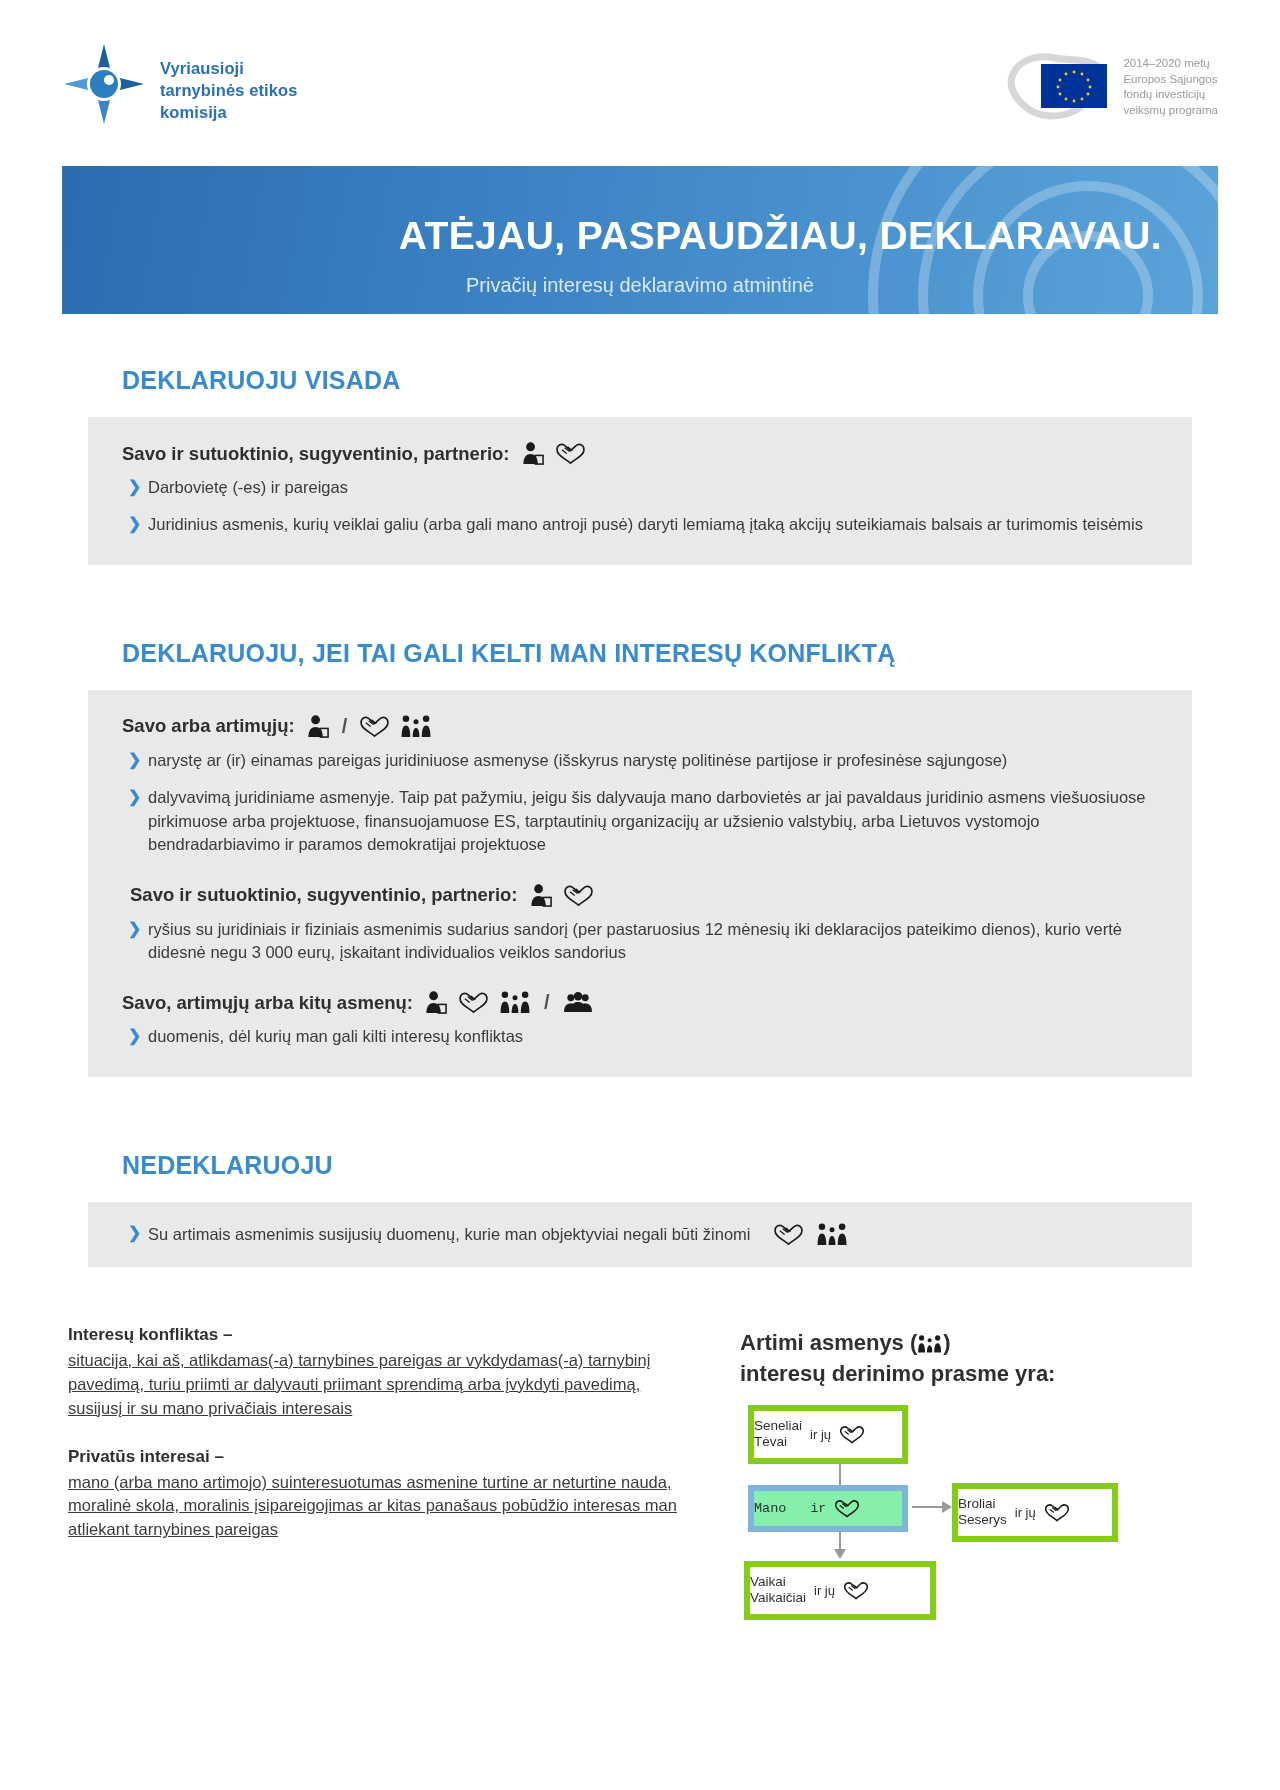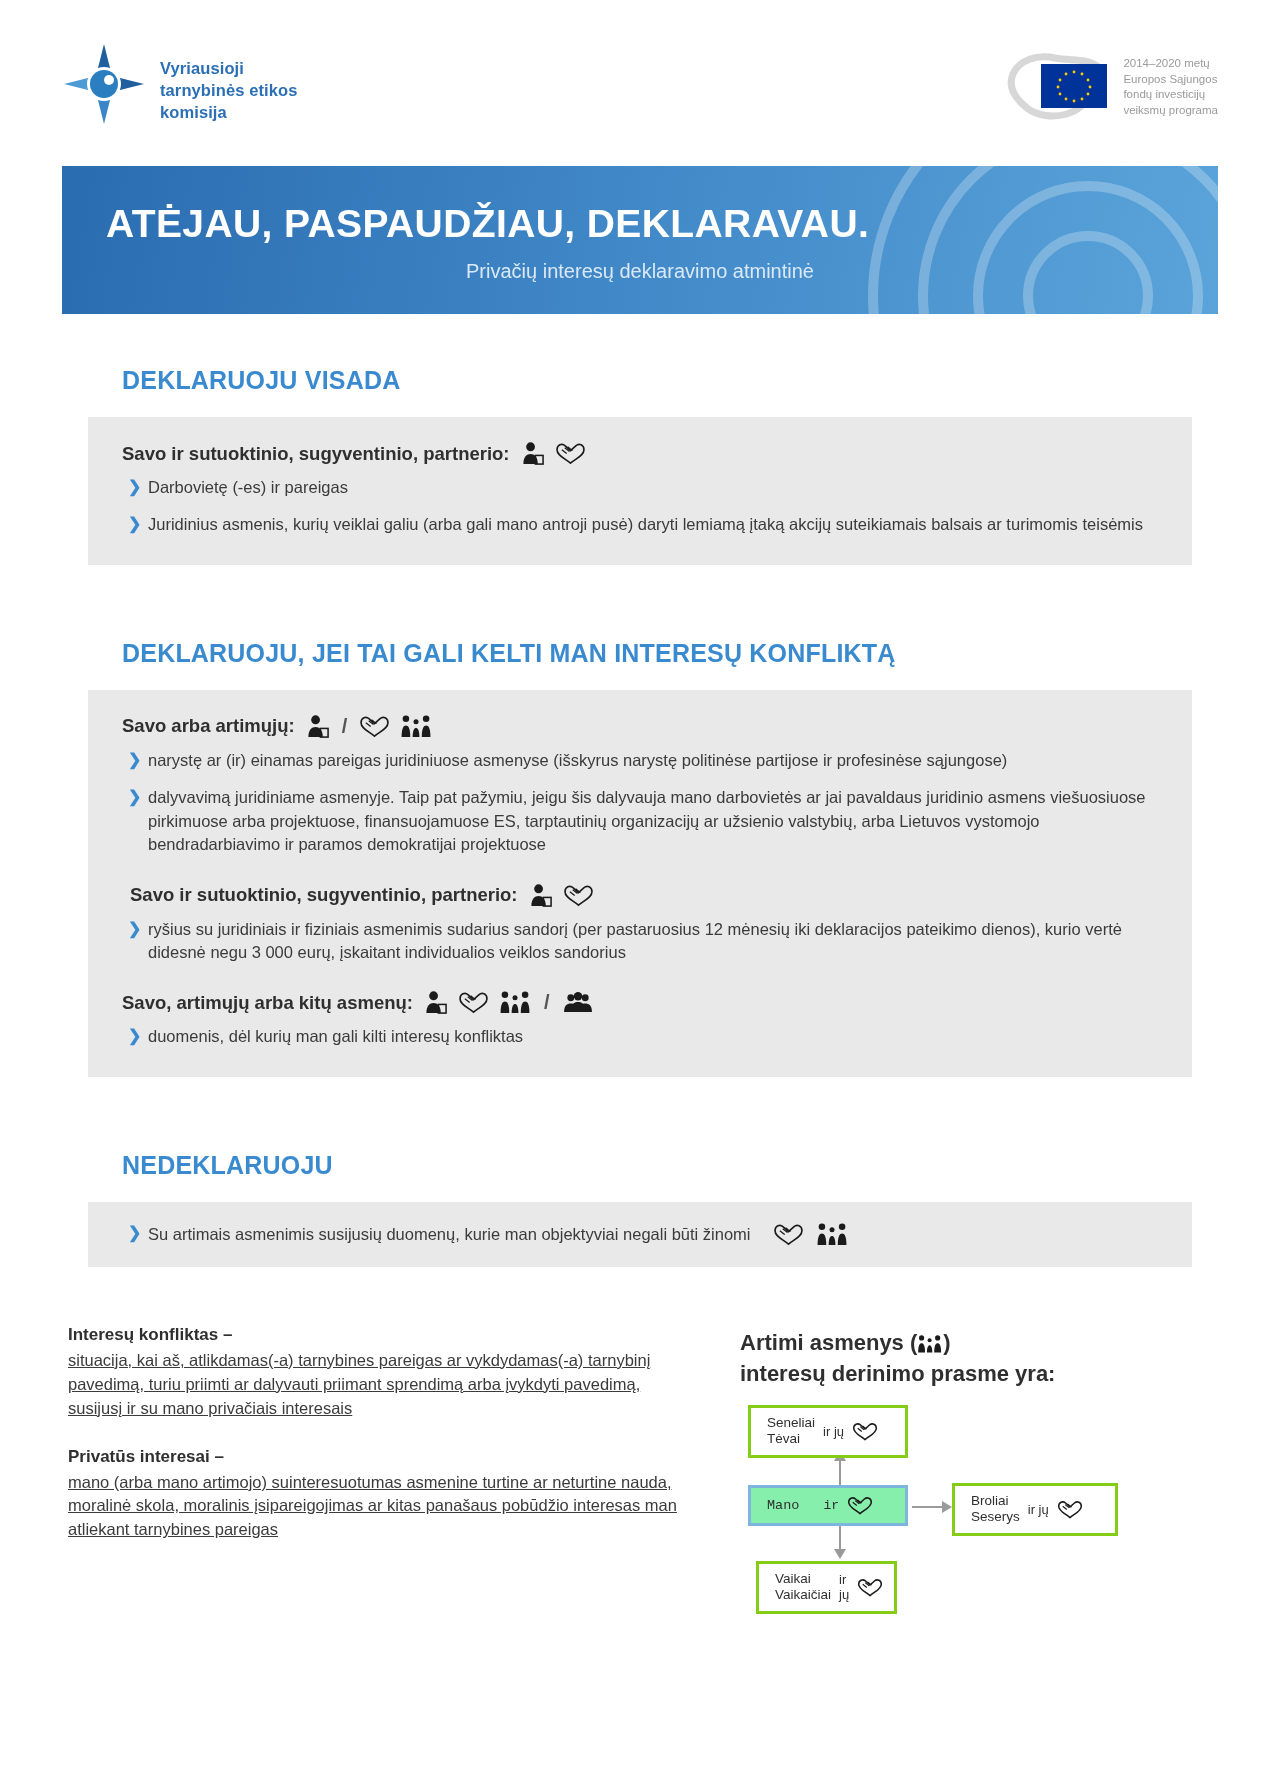--- a/index.html
+++ b/index.html
@@ -57,27 +57,28 @@
     overflow: hidden;
     padding: 32px 40px 0 40px;
   }
   .banner-swirl {
     position: absolute;
     right: -40px; top: -120px;
     width: 420px; height: 380px;
     opacity: .25;
   }
   .banner h1 {
-    margin: 4px;
+    margin: 16px;
     color: #ffffff;
     font-size: 39px;
     font-weight: 700;
     letter-spacing: .4px;
     position: relative;
     z-index: 2;
+    text-align: right;
   }
   .banner .subtitle {
     margin-top: 14px;
     color: #dbe9f6;
     font-size: 20px;
     font-weight: 400;
     position: relative;
     z-index: 2;
     text-align: center;
   }
@@ -156,26 +157,26 @@
   .family-head {
     font-size: 22px; font-weight: 700; color: #2f2f2f;
     line-height: 1.42; margin-bottom: 16px;
     display: block;
   }
   .family-head .inline-ico { vertical-align: -4px; }
 
   .diagram { position: relative; width: 380px; height: 210px; }
   .node {
     position: absolute;
-    border: 3px solid #84cc16;
+    border: 6px solid #84cc16;
     background: #ffffff;
     display: flex;
     align-items: center;
     gap: 8px;
-    padding: 7px 16px;
+    padding: 7px 0;
     font-size: 13.5px;
     line-height: 1.2;
     color: #2f2f2f;
   }
   .node.filled { background: #86efac; border-color: #7db5dd; font-family: Liberation Mono, monospace; }
   .node .lbl { white-space: pre-line; }
   .node .mid { font-size: 13px; color: #2f2f2f; }
   .arrow { position: absolute; }
 </style>
 </head>
@@ -461,21 +462,21 @@
 Seserys</span>
         <span class="mid">ir jų</span>
         <span class="ico">
             <svg viewBox="0 0 32 26" width="26" height="21">
               <path d="M16 23 C10 18 2 15 2 9 C2 4 7 2 10.5 5 L16 10 L21.5 5 C25 2 30 4 30 9 C30 15 22 18 16 23 Z" fill="none" stroke="#1b1b1b" stroke-width="1.9"></path>
               <path d="M7 9 L12 13 M10 7 L15 11 M13 6 L18 10" stroke="#1b1b1b" stroke-width="1.4"></path>
             </svg>
           </span>
       </div>
 
-      <div class="node" style="left:16px; top:156px; width:141px;">
+      <div class="node" style="left:4px; top:156px; width:192px;">
         <span class="lbl" style="white-space:pre-line">Vaikai
 Vaikaičiai</span>
         <span class="mid">ir jų</span>
         <span class="ico">
             <svg viewBox="0 0 32 26" width="26" height="21">
               <path d="M16 23 C10 18 2 15 2 9 C2 4 7 2 10.5 5 L16 10 L21.5 5 C25 2 30 4 30 9 C30 15 22 18 16 23 Z" fill="none" stroke="#1b1b1b" stroke-width="1.9"></path>
               <path d="M7 9 L12 13 M10 7 L15 11 M13 6 L18 10" stroke="#1b1b1b" stroke-width="1.4"></path>
             </svg>
           </span>
       </div>

